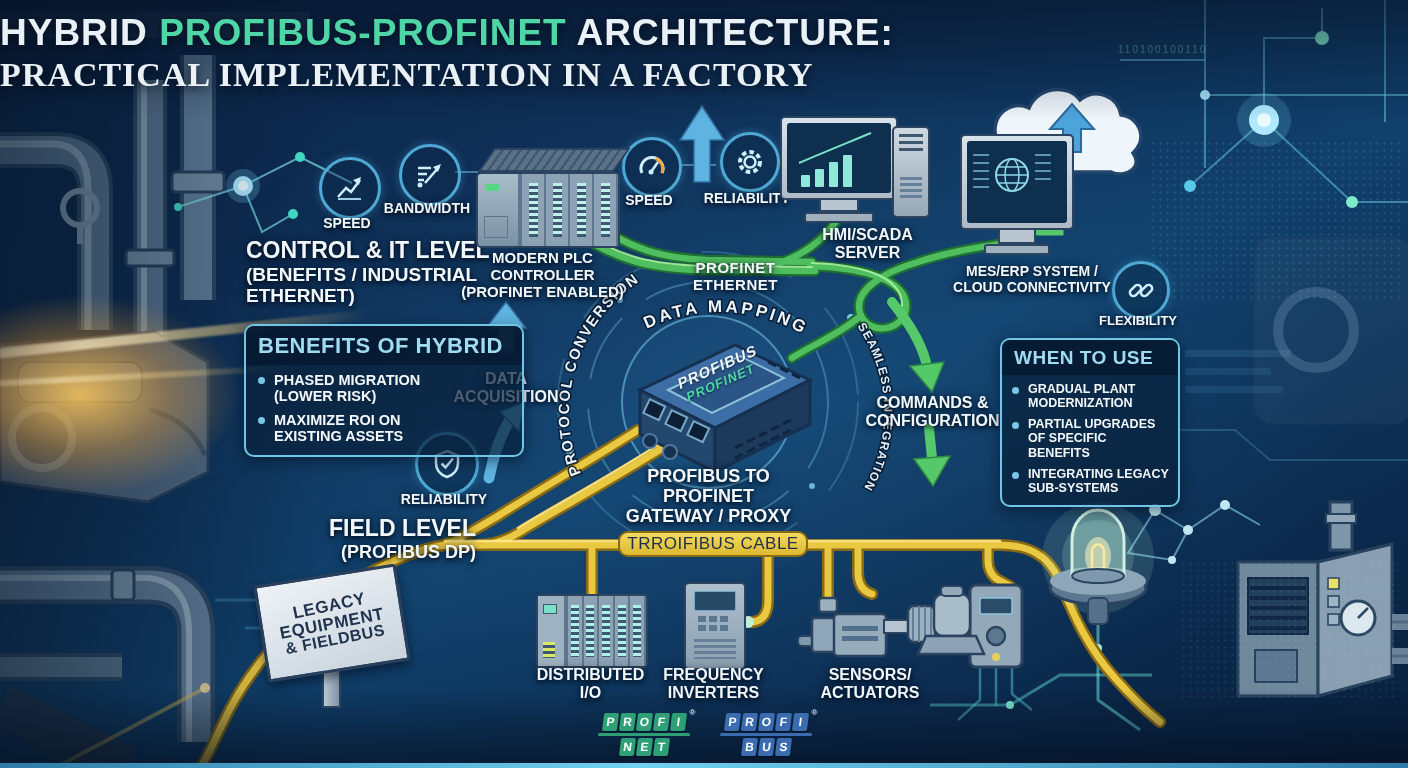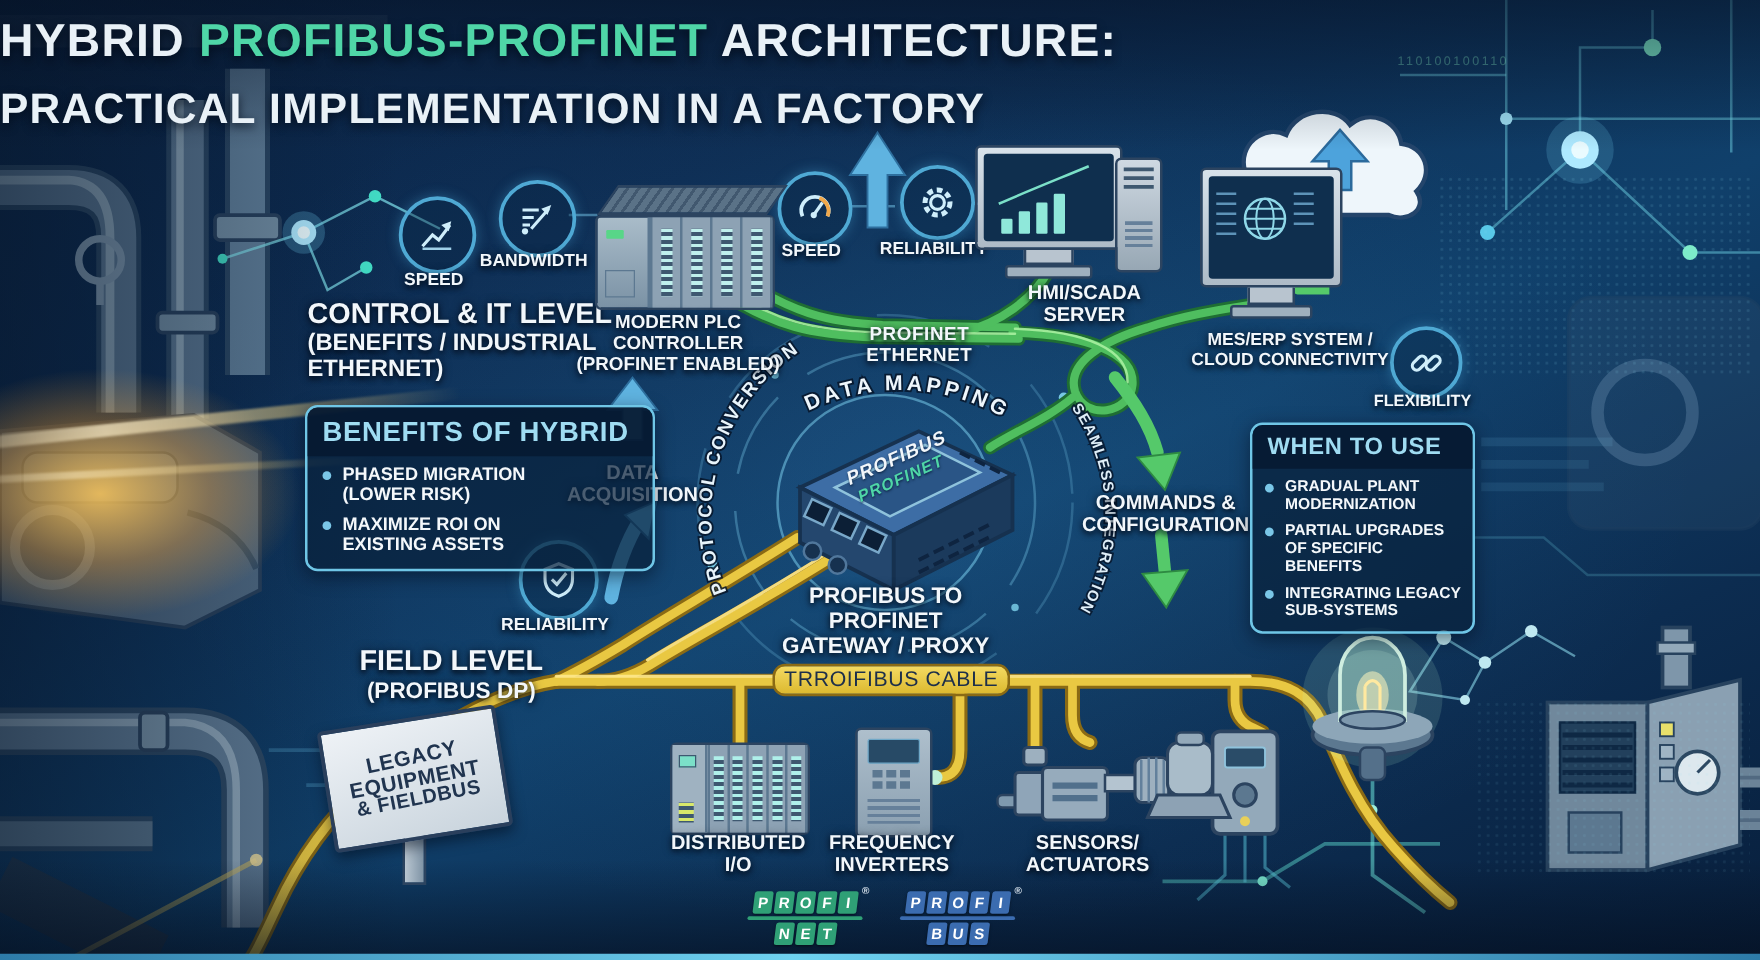--- a/index.html
+++ b/index.html
@@ -10,21 +10,21 @@
       linear-gradient(155deg,#0b2547 0%,#0d2c52 28%,#10406b 55%,#0c2c50 78%,#081f3c 100%);}
   .abs{position:absolute;}
   .vigL{left:0;top:0;width:320px;height:768px;background:linear-gradient(90deg,rgba(6,20,38,.55),transparent);}
   .vigT{left:0;top:0;width:1408px;height:120px;background:linear-gradient(180deg,rgba(5,16,34,.55),transparent);}
   .vigB{left:0;bottom:0;width:1408px;height:80px;background:linear-gradient(0deg,rgba(4,14,30,.65),transparent);}
   .lbl{color:#f2f7fb;font-weight:bold;text-align:center;
        text-shadow:0 2px 4px rgba(3,12,26,.9),0 0 8px rgba(3,12,26,.55);line-height:1.12;}
   .title-wrap{left:0;top:12px;width:1408px;color:#e9f1f7;font-weight:bold;
        text-shadow:0 3px 8px rgba(2,10,22,.8);}
   .title-l1{font-size:37px;letter-spacing:1px;}
-  .title-l2{font-size:34px;letter-spacing:1px;margin-top:14px;}
+  .title-l2{font-size:34px;letter-spacing:1px;margin-top:2px;font-family:Liberation Serif, serif;}
   .hl{color:#4fd6a7;}
   .panel{background:rgba(9,33,60,.72);border:2px solid #6fc6e6;border-radius:10px;
        box-shadow:0 4px 14px rgba(2,10,24,.5);}
   .panel-title{background:rgba(5,23,45,.75);color:#9fdcf2;font-weight:bold;
        border-radius:8px 8px 0 0;padding:7px 12px 6px;letter-spacing:.5px;}
   .b-item{display:flex;margin:7px 10px 0 12px;}
   .dot{width:7px;height:7px;border-radius:50%;background:#7ac7e8;margin:5px 9px 0 0;flex:none;}
   .b-text{color:#f4f8fb;font-weight:bold;line-height:1.13;}
   .icon-circle{border:3px solid #4fa9d4;border-radius:50%;background:rgba(10,40,70,.4);
        display:flex;align-items:center;justify-content:center;box-shadow:0 0 10px rgba(80,180,230,.35);}
@@ -385,21 +385,21 @@
   <div class="abs lbl" style="left:589px;top:193px;width:120px;font-size:14px">SPEED</div>
   <div class="abs lbl" style="left:677px;top:191px;width:140px;font-size:14px">RELIABILITY</div>
   <div class="abs lbl" style="left:1068px;top:314px;width:140px;font-size:13px">FLEXIBILITY</div>
   <div class="abs lbl" style="left:374px;top:492px;width:140px;font-size:14px">RELIABILITY</div>
 
   <div class="abs lbl" style="left:246px;top:238px;width:250px;text-align:left">
     <div style="font-size:23px">CONTROL &amp; IT LEVEL</div>
     <div style="font-size:19px">(BENEFITS / INDUSTRIAL</div>
     <div style="font-size:19px">ETHERNET)</div>
   </div>
-  <div class="abs lbl" style="left:246px;top:516px;width:230px;text-align:center">
+  <div class="abs lbl" style="left:246px;top:516px;width:230px;text-align:right">
     <div style="font-size:23px">FIELD LEVEL</div>
     <div style="font-size:18px">(PROFIBUS DP)</div>
   </div>
 
   <div class="abs" style="left:476px;top:148px">
     <div style="width:132px;height:20px;margin-left:10px;background:repeating-linear-gradient(90deg,#5a7287 0 6px,#41586f 6px 9px);border:2px solid #2c4460;transform:skewX(-35deg)"></div>
     <div class="dev" style="width:140px;height:72px;background:linear-gradient(180deg,#a9bcc9,#7b92a5);display:flex">
       <div style="width:40px;border-right:2px solid #5c7891;position:relative">
         <div style="position:absolute;left:7px;top:10px;width:14px;height:7px;background:#58d688;border-radius:1px"></div>
         <div style="position:absolute;left:6px;bottom:8px;width:22px;height:20px;border:1.5px solid #5c7891"></div>

